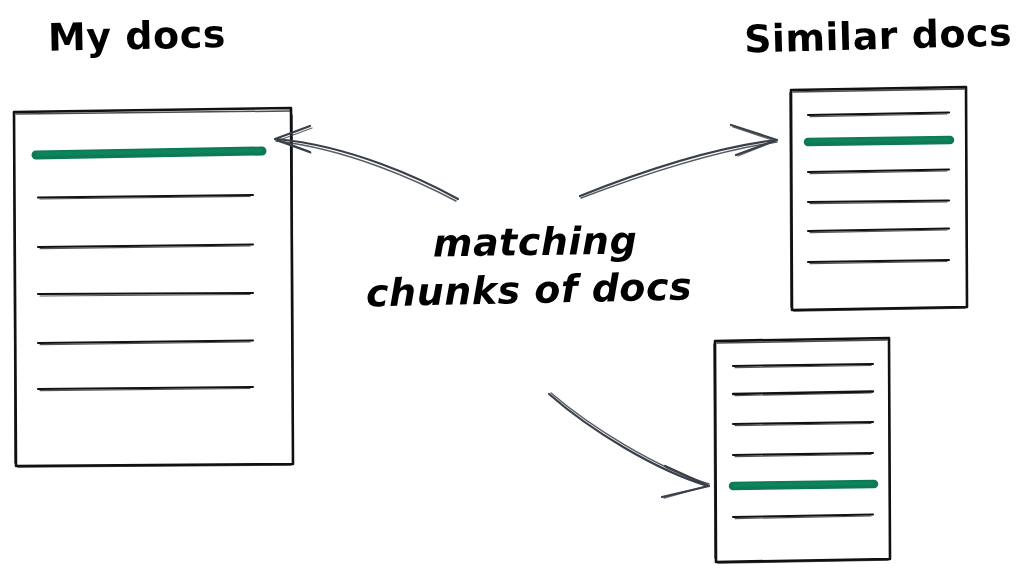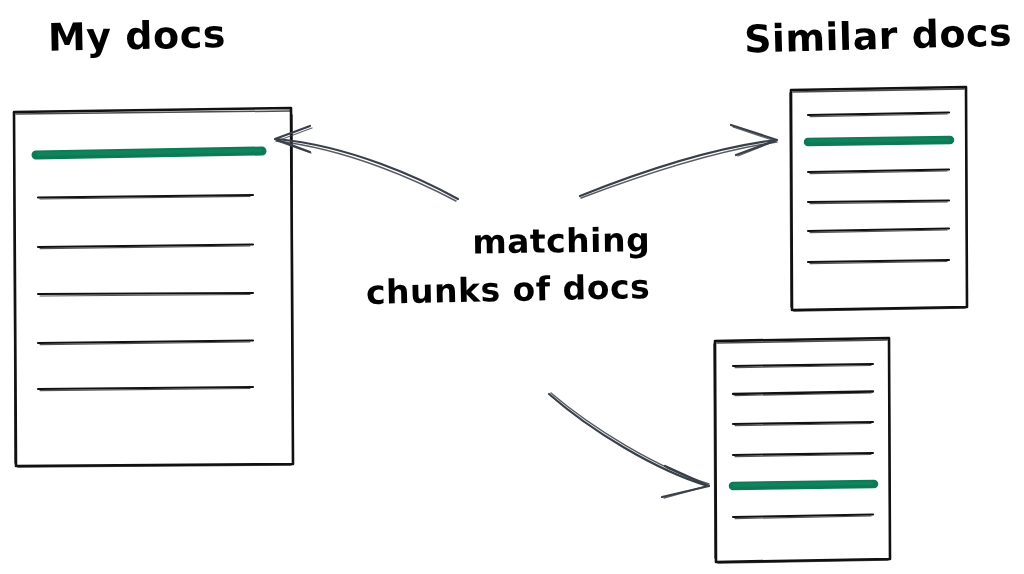--- a/index.html
+++ b/index.html
@@ -42,23 +42,24 @@
     transform: rotate(-1.2deg);
   }
   #title-similar-docs {
     left: 744px;
     top: 16px;
     transform: rotate(-1.5deg);
   }
   #annotation-matching {
     left: 374px;
     top: 218px;
-    font-size: 33px;
+    font-size: 38px;
     line-height: 48px;
-    text-align: right;
+    text-align: center;
+    font-style: italic;
   }
   #annotation-matching .ann-line {
     display: block;
   }
   #annotation-matching .ann-line-1 {
     transform: rotate(-0.8deg);
     margin-left: 4px;
   }
   #annotation-matching .ann-line-2 {
     transform: rotate(-1.2deg);

